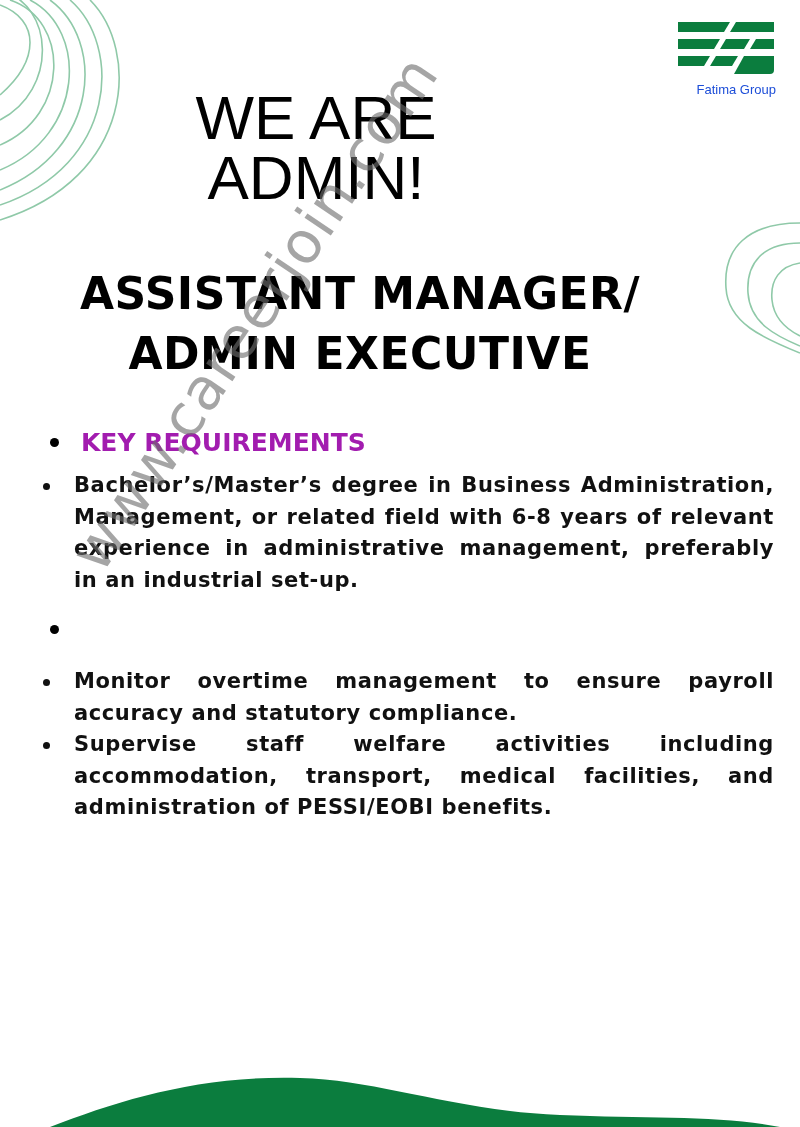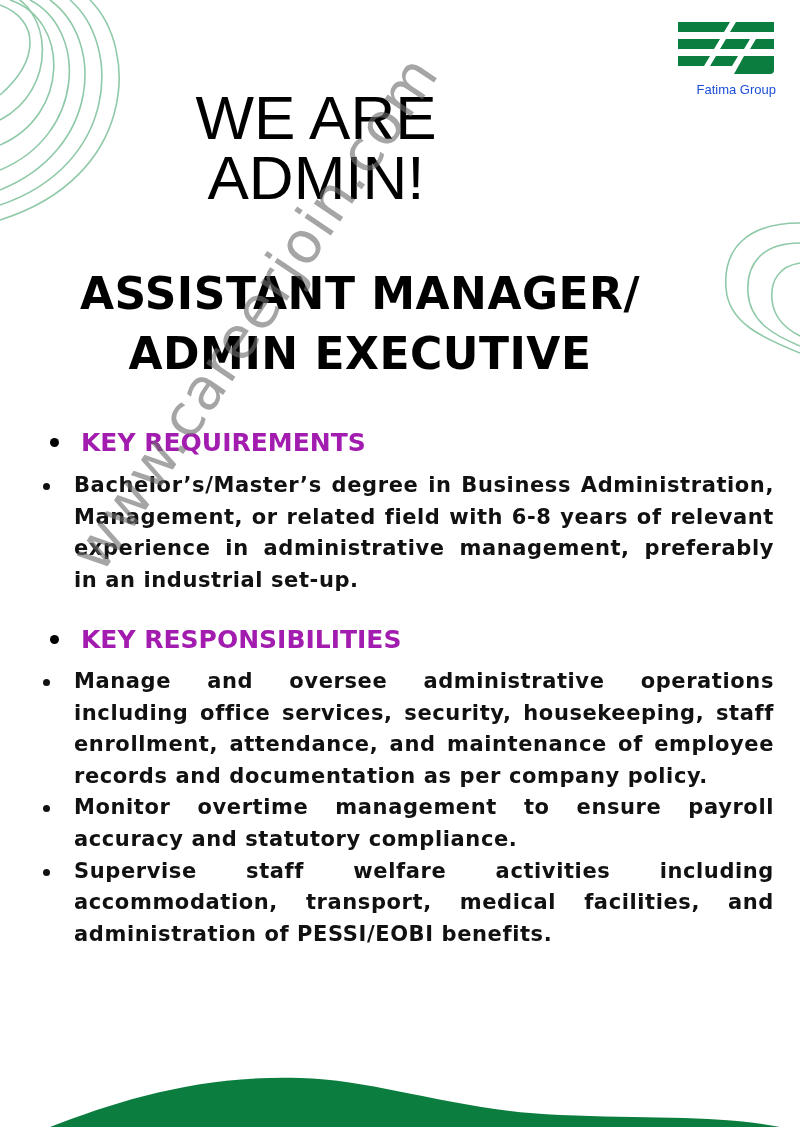--- a/index.html
+++ b/index.html
@@ -105,24 +105,22 @@
 <div class="section-head" style="top:428px">
   <span class="dot"></span>
   <span>KEY REQUIREMENTS</span>
 </div>
 <ul class="list" style="top:466px">
   <li>Bachelor’s/Master’s degree in Business Administration, Management, or related field with 6-8 years of relevant experience in administrative management, preferably in an industrial set-up.</li>
 </ul>
 
 <div class="section-head" style="top:625px">
   <span class="dot"></span>
-  <span>KEY RESPONSIBILITIES</span>
 </div>
 <ul class="list" style="top:662px">
-  <li>Manage and oversee administrative operations including office services, security, housekeeping, staff enrollment, attendance, and maintenance of employee records and documentation as per company policy.</li>
   <li>Monitor overtime management to ensure payroll accuracy and statutory compliance.</li>
   <li>Supervise staff welfare activities including accommodation, transport, medical facilities, and administration of PESSI/EOBI benefits.</li>
 </ul>
 
 <div class="watermark">www.careerjoin.com</div>
 
 <svg class="deco" style="left:0;top:1070px" width="800" height="57" viewBox="0 0 800 57">
   <path d="M50,57 C120,30 200,5 300,8 C380,10 450,40 560,45 C650,49 720,45 780,57 Z" fill="#0b7d3e"></path>
 </svg>
 

